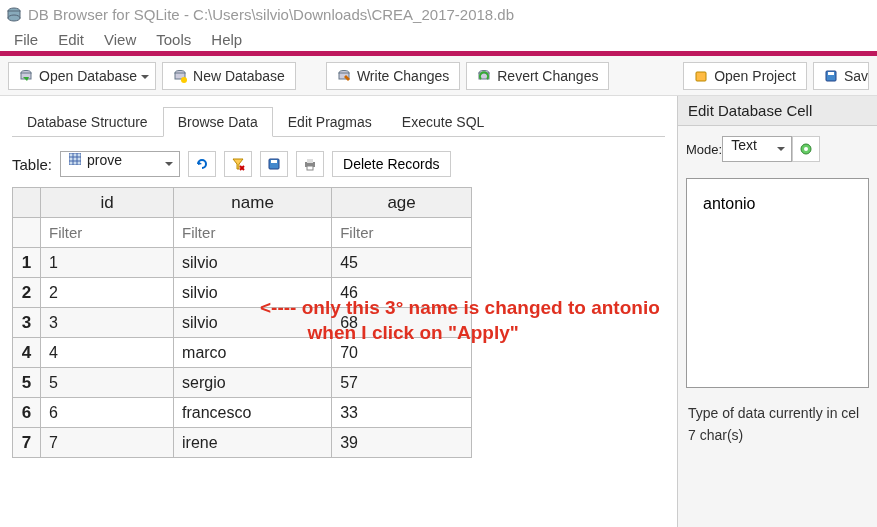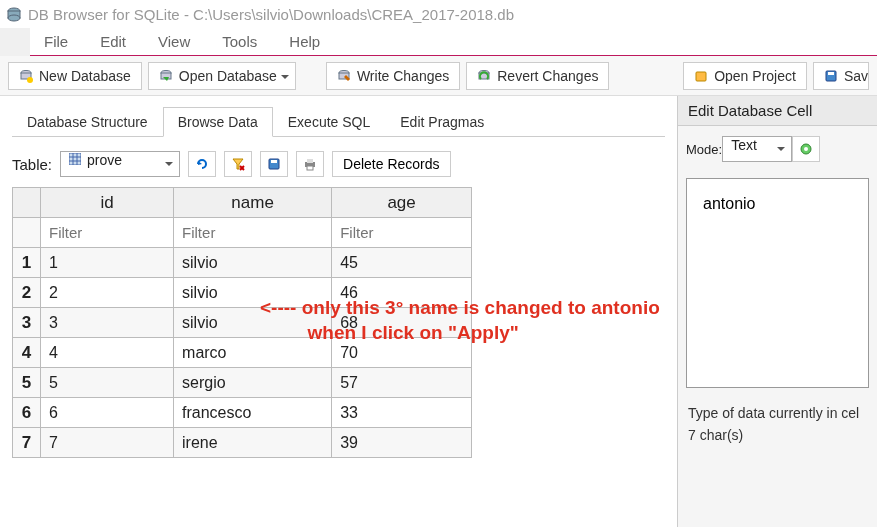--- a/index.html
+++ b/index.html
@@ -23,25 +23,24 @@
     color: #999;
     font-size: 15px;
   }
   .titlebar .ticon { margin-right: 6px; display:inline-flex; }
   .menubar {
     height: 28px;
     background: #fff;
     display: flex;
     align-items: center;
     padding: 0 6px;
-    gap: 16px;
+    gap: 4px;
     color: #666;
     font-size: 15px;
-    border-bottom: 1px solid #be185d;
-    margin-left: 30px;
+    border-bottom: 5px solid #be185d;
   }
   .menubar span { padding: 2px 8px; }
   .toolbar {
     height: 40px;
     background: #f7f7f7;
     display: flex;
     align-items: center;
     padding: 4px 8px;
     gap: 6px;
     border-bottom: 1px solid #ddd;
@@ -222,39 +221,39 @@
 
 <div class="menubar">
   <span>File</span>
   <span>Edit</span>
   <span>View</span>
   <span>Tools</span>
   <span>Help</span>
 </div>
 
 <div class="toolbar">
+  <button class="tbtn dd">
+    <span class="ic">
+        <svg width="14" height="14">
+          <ellipse cx="7" cy="4" rx="5" ry="2.5" fill="#ccd" stroke="#678"></ellipse>
+          <rect x="2" y="4" width="10" height="6" fill="#ccd" stroke="#678"></rect>
+          <path d="M4 8 L10 8 L8 12 Z" fill="#3a3"></path>
+        </svg>
+      </span>
+    <span>Open Database</span>
+  </button>
   <button class="tbtn">
     <span class="ic">
         <svg width="14" height="14">
           <ellipse cx="7" cy="4" rx="5" ry="2.5" fill="#ccd" stroke="#678"></ellipse>
           <rect x="2" y="4" width="10" height="6" fill="#ccd" stroke="#678"></rect>
           <circle cx="11" cy="11" r="3" fill="#fc0"></circle>
         </svg>
       </span>
     <span>New Database</span>
-  </button>
-  <button class="tbtn dd">
-    <span class="ic">
-        <svg width="14" height="14">
-          <ellipse cx="7" cy="4" rx="5" ry="2.5" fill="#ccd" stroke="#678"></ellipse>
-          <rect x="2" y="4" width="10" height="6" fill="#ccd" stroke="#678"></rect>
-          <path d="M4 8 L10 8 L8 12 Z" fill="#3a3"></path>
-        </svg>
-      </span>
-    <span>Open Database</span>
   </button>
   <span class="spacer"></span>
   <button class="tbtn">
     <span class="ic">
         <svg width="14" height="14">
           <ellipse cx="7" cy="4" rx="5" ry="2.5" fill="#ccd" stroke="#678"></ellipse>
           <rect x="2" y="4" width="10" height="6" fill="#ccd" stroke="#678"></rect>
           <path d="M9 6 L13 10 L11 12 L7 8 Z" fill="#c60"></path>
         </svg>
       </span>
@@ -288,22 +287,22 @@
       </span>
     <span>Sav</span>
   </button>
 </div>
 
 <div class="main">
   <div class="left">
     <div class="tabs">
       <div class="tab">Database Structure</div>
       <div class="tab active">Browse Data</div>
+      <div class="tab">Edit Pragmas</div>
       <div class="tab">Execute SQL</div>
-      <div class="tab">Edit Pragmas</div>
     </div>
 
     <div class="controls">
       <span class="lbl">Table:</span>
       <div class="select">
         <span class="ic"><svg width="12" height="12">
               <rect x="0" y="0" width="12" height="12" fill="#cde" stroke="#46a"></rect>
               <line x1="0" y1="4" x2="12" y2="4" stroke="#46a"></line>
               <line x1="0" y1="8" x2="12" y2="8" stroke="#46a"></line>
               <line x1="4" y1="0" x2="4" y2="12" stroke="#46a"></line>

